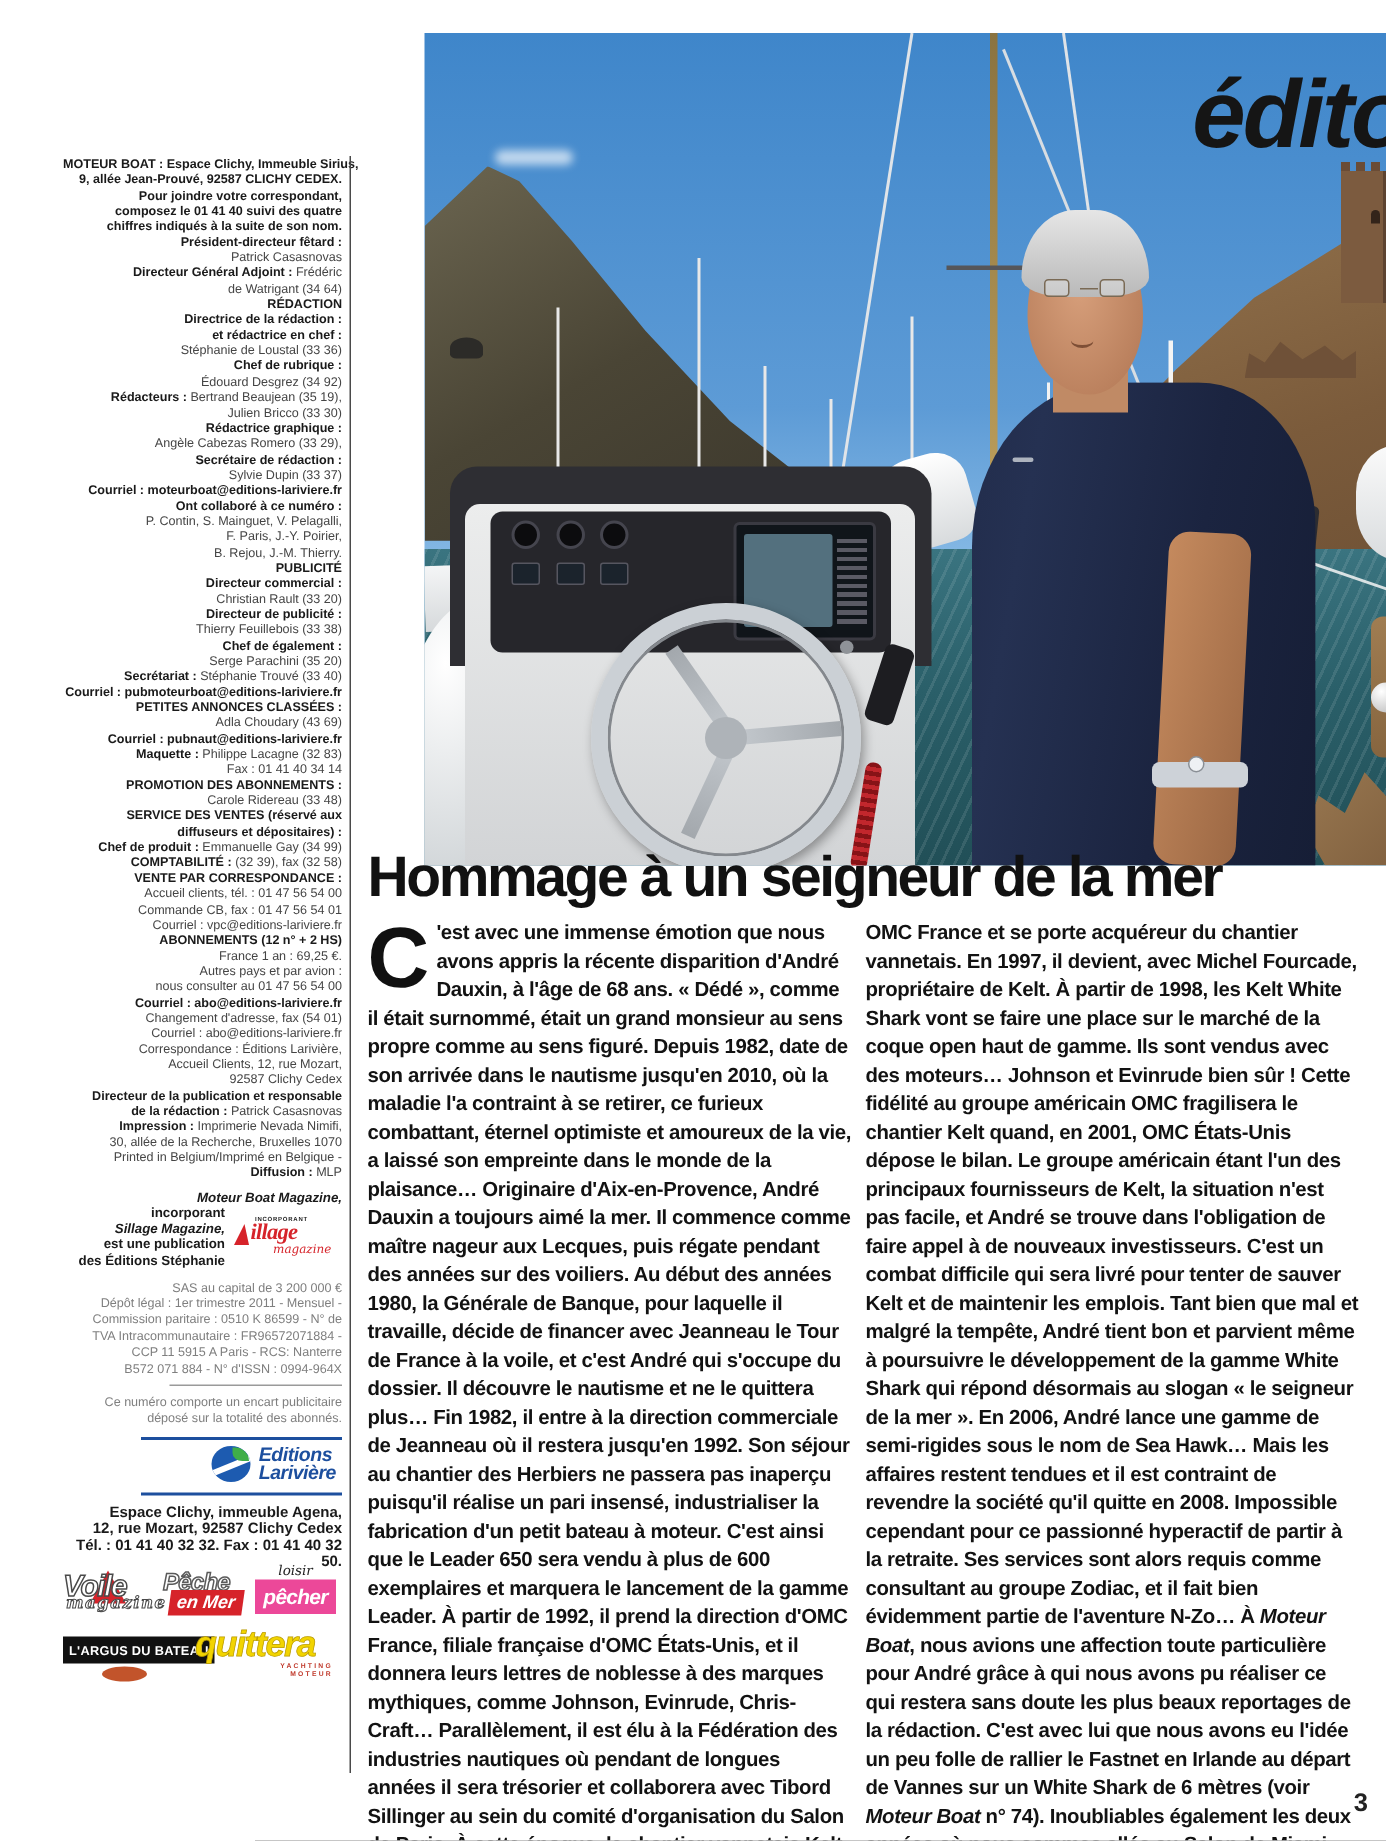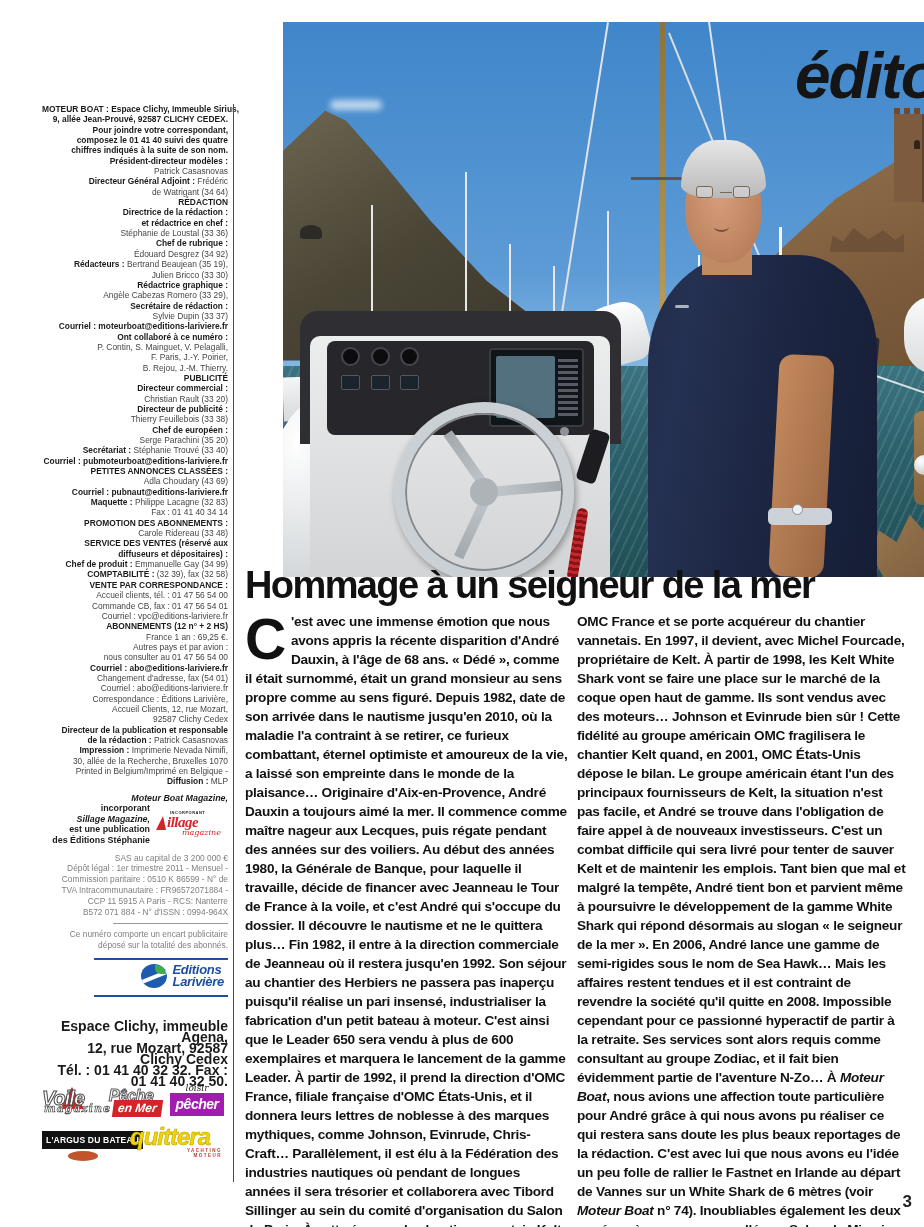--- a/index.html
+++ b/index.html
@@ -29,40 +29,40 @@
   .sil-script{font-family:"DejaVu Serif",serif;font-style:italic;color:#d6232a;font-size:8px;margin-left:26px;margin-top:-1px;}
   .legal{margin-top:7px;font-size:8.4px;line-height:10.8px;color:#7f7f7f;}
   .thin-rule{height:1px;background:#9a9a9a;width:62%;margin:6px 0 5px auto;}
   .notice{font-size:8.4px;line-height:10.6px;color:#7f7f7f;}
   .lar-rule{height:2px;background:#1d4f9e;width:72%;margin:7px 0 4px auto;}
   .lariviere{display:flex;justify-content:flex-end;align-items:center;gap:5px;padding-right:4px;}
   .lar-mark{position:relative;width:26px;height:24px;background:#1d5bb0;border-radius:50%;display:inline-block;overflow:hidden;}
   .lar-mark::before{content:"";position:absolute;left:-4px;top:10px;width:40px;height:4px;background:#fff;transform:rotate(-22deg);}
   .lar-mark::after{content:"";position:absolute;right:1px;top:1px;width:11px;height:9px;background:#3fae49;border-radius:0 9px 0 60%;}
   .lar-text{text-align:left;color:#1d4f9e;font-weight:900;font-style:italic;font-size:13px;line-height:12px;letter-spacing:-.3px;}
-  .address{margin-top:24px;font-size:14px;line-height:11px;font-weight:bold;color:#1a1a1a;}
+  .address{margin-top:6px;font-size:10px;line-height:11px;font-weight:bold;color:#1a1a1a;}
   .brands{margin-top:0;}
   .brand-row{display:flex;justify-content:flex-start;align-items:flex-end;gap:8px;margin-bottom:8px;}
   .brand{position:relative;}
   .voile{width:64px;height:34px;}
   .voile-tri{position:absolute;left:18px;top:0;width:0;height:0;border-left:12px solid transparent;
              border-right:12px solid transparent;border-bottom:22px solid #d6232a;}
   .voile-txt{position:absolute;left:0;top:0;font-style:italic;font-weight:900;font-size:20px;color:#fff;
              -webkit-text-stroke:1px #4a4a4a;letter-spacing:-1px;}
   .voile-sub{position:absolute;left:2px;top:15px;font-family:"DejaVu Serif",serif;font-style:italic;font-weight:bold;
              font-size:11px;color:#fff;-webkit-text-stroke:.7px #4a4a4a;letter-spacing:1px;}
   .peche{width:62px;height:34px;text-align:center;}
   .peche-top{position:absolute;left:2px;top:0;font-style:italic;font-weight:900;font-size:16px;color:#fff;
              -webkit-text-stroke:1px #5a5a5a;letter-spacing:-.5px;}
   .peche-badge{position:absolute;left:6px;top:13px;background:#d6232a;color:#fff;font-style:italic;font-weight:900;
                font-size:12px;padding:1px 5px 2px;transform:skewX(-8deg);}
   .pecher{width:66px;height:34px;}
   .pecher-script{position:absolute;left:16px;top:-4px;font-family:"DejaVu Serif",serif;font-style:italic;
                  font-size:9px;color:#222;}
-  .pecher-badge{position:absolute;left:0;top:6px;background:#a21caf;color:#fff;font-style:italic;font-weight:900;
+  .pecher-badge{position:absolute;left:0;top:6px;background:#ec4899;color:#fff;font-style:italic;font-weight:900;
                 font-size:14px;padding:3px 6px 4px;letter-spacing:-.5px;}
   .argus{width:80px;height:26px;}
   .argus-box{position:absolute;left:0;top:2px;background:#111;color:#fff;font-weight:bold;font-size:8.5px;
              letter-spacing:.2px;padding:4px 4px;white-space:nowrap;}
   .argus-oval{position:absolute;left:26px;bottom:-6px;width:30px;height:10px;background:#c2542b;border-radius:50%;
               box-shadow:0 0 0 1.5px #fff;}
   .neptune{width:92px;height:26px;}
   .nep-txt{position:absolute;left:0;top:-6px;color:#f2d400;font-weight:900;font-style:italic;font-size:24px;
            letter-spacing:-1px;-webkit-text-stroke:.5px #b99a00;}
   .nep-sub{position:absolute;left:34px;top:19px;color:#c0392b;font-size:4.5px;font-weight:bold;letter-spacing:1.5px;}
@@ -186,21 +186,21 @@
 
 <div class="page">
 
   <aside class="sidebar">
     <div class="masthead">
         <div class="ms-line"><span class="s-b">MOTEUR BOAT : Espace Clichy, Immeuble Sirius,</span></div>
         <div class="ms-line"><span class="s-b">9, allée Jean-Prouvé, 92587 CLICHY CEDEX.</span></div>
         <div class="ms-line"><span class="s-b">Pour joindre votre correspondant,</span></div>
         <div class="ms-line"><span class="s-b">composez le 01 41 40 suivi des quatre</span></div>
         <div class="ms-line"><span class="s-b">chiffres indiqués à la suite de son nom.</span></div>
-        <div class="ms-line"><span class="s-b">Président-directeur modèles :</span></div>
+        <div class="ms-line"><span class="s-b">Président-directeur fêtard :</span></div>
         <div class="ms-line"><span class="s-r">Patrick Casasnovas</span></div>
         <div class="ms-line"><span class="s-b">Directeur Général Adjoint : </span><span class="s-r">Frédéric</span></div>
         <div class="ms-line"><span class="s-r">de Watrigant (34 64)</span></div>
         <div class="ms-line"><span class="s-b">RÉDACTION</span></div>
         <div class="ms-line"><span class="s-b">Directrice de la rédaction :</span></div>
         <div class="ms-line"><span class="s-b">et rédactrice en chef :</span></div>
         <div class="ms-line"><span class="s-r">Stéphanie de Loustal (33 36)</span></div>
         <div class="ms-line"><span class="s-b">Chef de rubrique :</span></div>
         <div class="ms-line"><span class="s-r">Édouard Desgrez (34 92)</span></div>
         <div class="ms-line"><span class="s-b">Rédacteurs : </span><span class="s-r">Bertrand Beaujean (35 19),</span></div>
@@ -212,21 +212,21 @@
         <div class="ms-line"><span class="s-b">Courriel : moteurboat@editions-lariviere.fr</span></div>
         <div class="ms-line"><span class="s-b">Ont collaboré à ce numéro :</span></div>
         <div class="ms-line"><span class="s-r">P. Contin, S. Mainguet, V. Pelagalli,</span></div>
         <div class="ms-line"><span class="s-r">F. Paris, J.-Y. Poirier,</span></div>
         <div class="ms-line"><span class="s-r">B. Rejou, J.-M. Thierry.</span></div>
         <div class="ms-line"><span class="s-b">PUBLICITÉ</span></div>
         <div class="ms-line"><span class="s-b">Directeur commercial :</span></div>
         <div class="ms-line"><span class="s-r">Christian Rault (33 20)</span></div>
         <div class="ms-line"><span class="s-b">Directeur de publicité :</span></div>
         <div class="ms-line"><span class="s-r">Thierry Feuillebois (33 38)</span></div>
-        <div class="ms-line"><span class="s-b">Chef de européen :</span></div>
+        <div class="ms-line"><span class="s-b">Chef de également :</span></div>
         <div class="ms-line"><span class="s-r">Serge Parachini (35 20)</span></div>
         <div class="ms-line"><span class="s-b">Secrétariat : </span><span class="s-r">Stéphanie Trouvé (33 40)</span></div>
         <div class="ms-line"><span class="s-b">Courriel : pubmoteurboat@editions-lariviere.fr</span></div>
         <div class="ms-line"><span class="s-b">PETITES ANNONCES CLASSÉES :</span></div>
         <div class="ms-line"><span class="s-r">Adla Choudary (43 69)</span></div>
         <div class="ms-line"><span class="s-b">Courriel : pubnaut@editions-lariviere.fr</span></div>
         <div class="ms-line"><span class="s-b">Maquette : </span><span class="s-r">Philippe Lacagne (32 83)</span></div>
         <div class="ms-line"><span class="s-r">Fax : 01 41 40 34 14</span></div>
         <div class="ms-line"><span class="s-b">PROMOTION DES ABONNEMENTS :</span></div>
         <div class="ms-line"><span class="s-r">Carole Ridereau (33 48)</span></div>

